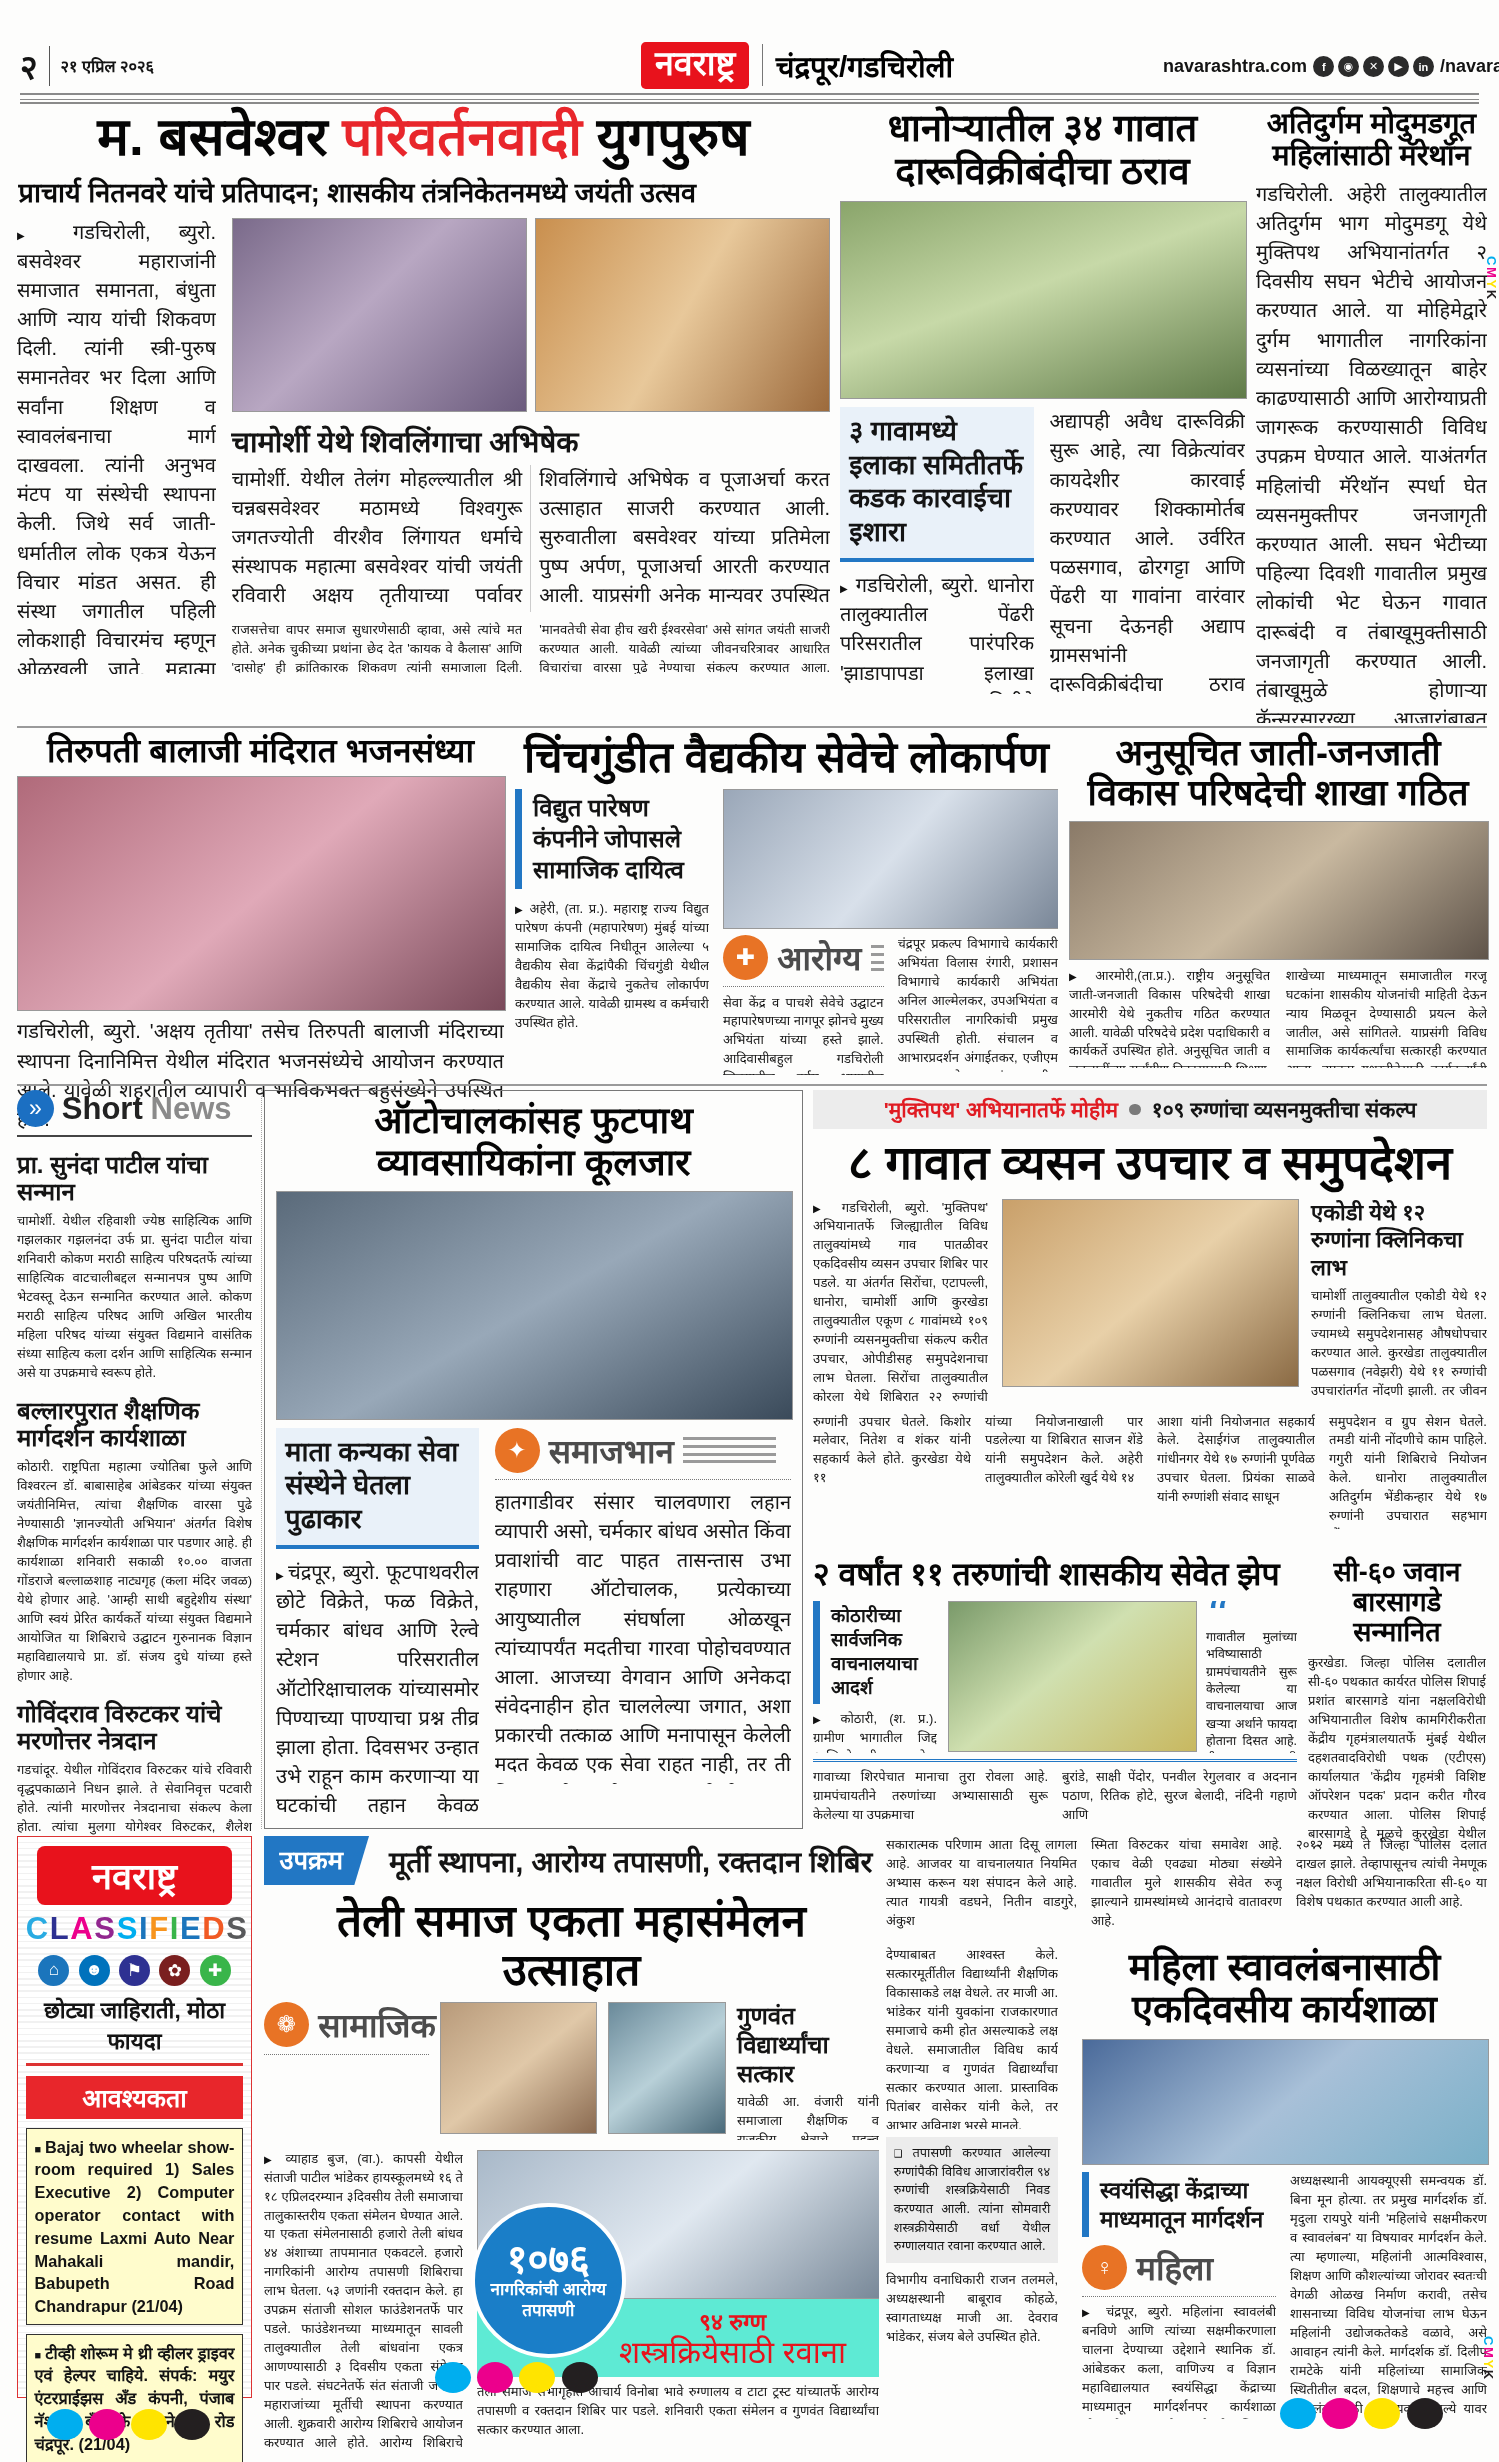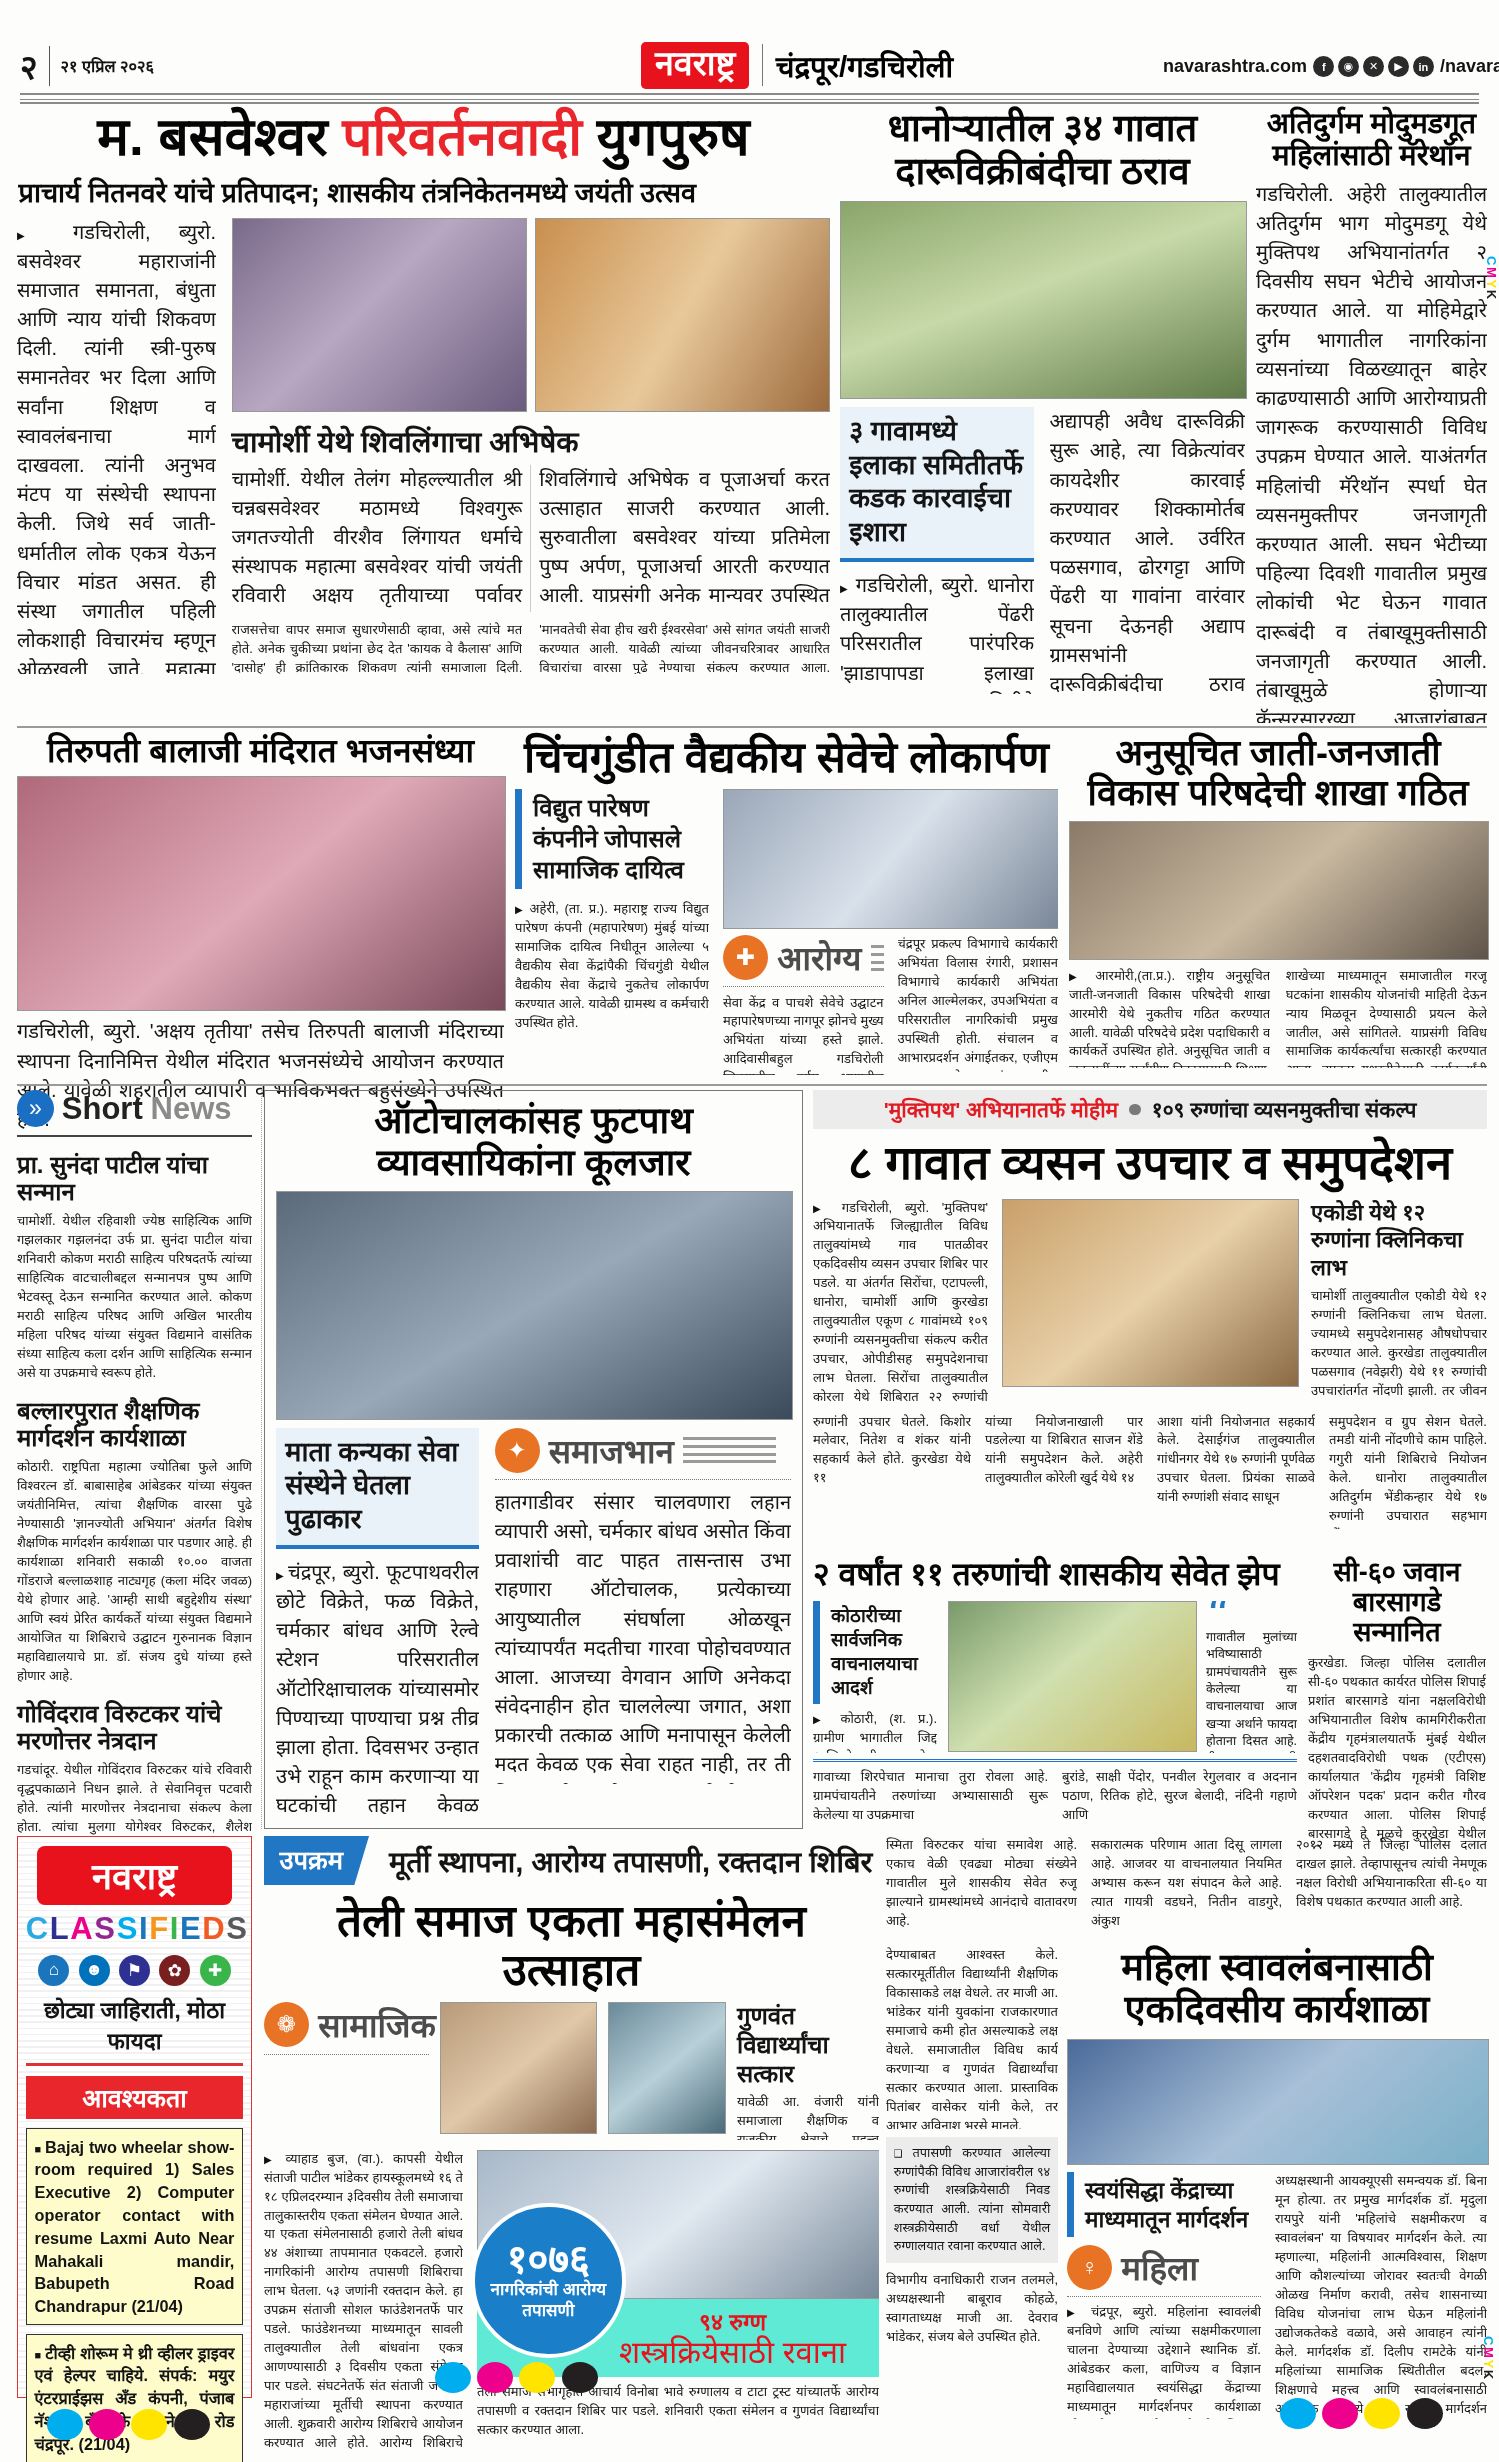--- a/index.html
+++ b/index.html
@@ -143,21 +143,21 @@
               display:flex;flex-direction:column;align-items:center;justify-content:center;}
   .statcircle .n{font-size:40px;font-weight:bold;line-height:1;}
   .statcircle .t{font-size:17px;font-weight:bold;line-height:1.25;}
   .redstat{background:#5eead4;text-align:center;padding:6.2px 0 7.8px 109px;}
   .redstat .r1{font-size:23px;font-weight:bold;color:#e8121c;}
   .redstat .r2{font-size:31px;font-weight:normal;color:#e8121c;line-height:1.05;}
   #a11 .photo.main{width:100%;height:147px;}
   
   #a12{left:886px;top:1836px;width:601px;height:598px;}
   .a12top{display:grid;grid-template-columns:1fr 1fr 1fr;gap:0 14px;height:102px;overflow:hidden;}
-  .a12main{display:grid;grid-template-columns:172px 1fr;gap:0 9px;margin-top:7.8px;}
+  .a12main{display:grid;grid-template-columns:172px 1fr;gap:0 24px;margin-top:7.8px;}
   #a12 .hl{font-size:38px;}
   #a12 .photo{width:100%;height:124px;margin:7.8px 0;}
   .a12cols{display:grid;grid-template-columns:194px 1fr;gap:0 14px;height:247px;overflow:hidden;}
   #a12 .barbox{font-size:22.5px;margin-bottom:7.8px;}
   .graybox{background:#ececec;padding:7.8px;font-size:12.8px;line-height:1.45;text-align:justify;margin:7.8px 0;}
   .graybox::before{content:"❑ ";font-size:10px;}
 </style>
 </head>
 <body>
 
@@ -417,22 +417,22 @@
   </div>
   <div class="blk cmyk" style="left:435px;top:2362px;">
       <i style="background: rgb(0, 174, 239);"></i>
       <i style="background: rgb(236, 0, 140);"></i>
       <i style="background: rgb(255, 228, 0);"></i>
       <i style="background: rgb(35, 31, 32);"></i>
     </div>
 
   <div class="blk" id="a12">
     <div class="a12top">
+      <div class="body small">सकारात्मक परिणाम आता दिसू लागला आहे. आजवर या वाचनालयात नियमित अभ्यास करून यश संपादन केले आहे. त्यात गायत्री वडघने, नितीन वाडगुरे, अंकुश</div>
       <div class="body small">स्मिता विरुटकर यांचा समावेश आहे. एकाच वेळी एवढ्या मोठ्या संख्येने गावातील मुले शासकीय सेवेत रुजू झाल्याने ग्रामस्थांमध्ये आनंदाचे वातावरण आहे.</div>
-      <div class="body small">सकारात्मक परिणाम आता दिसू लागला आहे. आजवर या वाचनालयात नियमित अभ्यास करून यश संपादन केले आहे. त्यात गायत्री वडघने, नितीन वाडगुरे, अंकुश</div>
       <div class="body small">२०१२ मध्ये ते जिल्हा पोलिस दलात दाखल झाले. तेव्हापासूनच त्यांची नेमणूक नक्षल विरोधी अभियानाकरिता सी-६० या विशेष पथकात करण्यात आली आहे.</div>
     </div>
     <div class="a12main">
       <div>
         <div class="body small" style="height:183px;">देण्याबाबत आश्वस्त केले. सत्कारमूर्तीतील विद्यार्थ्यांनी शैक्षणिक विकासाकडे लक्ष वेधले. तर माजी आ. भांडेकर यांनी युवकांना राजकारणात समाजाचे कमी होत असल्याकडे लक्ष वेधले. समाजातील विविध कार्य करणाऱ्या व गुणवंत विद्यार्थ्यांचा सत्कार करण्यात आला. प्रास्ताविक पितांबर वासेकर यांनी केले, तर आभार अविनाश भुरसे मानले.</div>
         <div class="graybox">तपासणी करण्यात आलेल्या रुग्णांपैकी विविध आजारांवरील ९४ रुग्णांची शस्त्रक्रियेसाठी निवड करण्यात आली. त्यांना सोमवारी शस्त्रक्रीयेसाठी वर्धा येथील रुग्णालयात रवाना करण्यात आले.</div>
         <div class="body small" style="height:92px;">विभागीय वनाधिकारी राजन तलमले, अध्यक्षस्थानी बाबूराव कोहळे, स्वागताध्यक्ष माजी आ. देवराव भांडेकर, संजय बेले उपस्थित होते.</div>
       </div>
       <div>
         <div class="hl">महिला स्वावलंबनासाठी एकदिवसीय कार्यशाळा</div>

